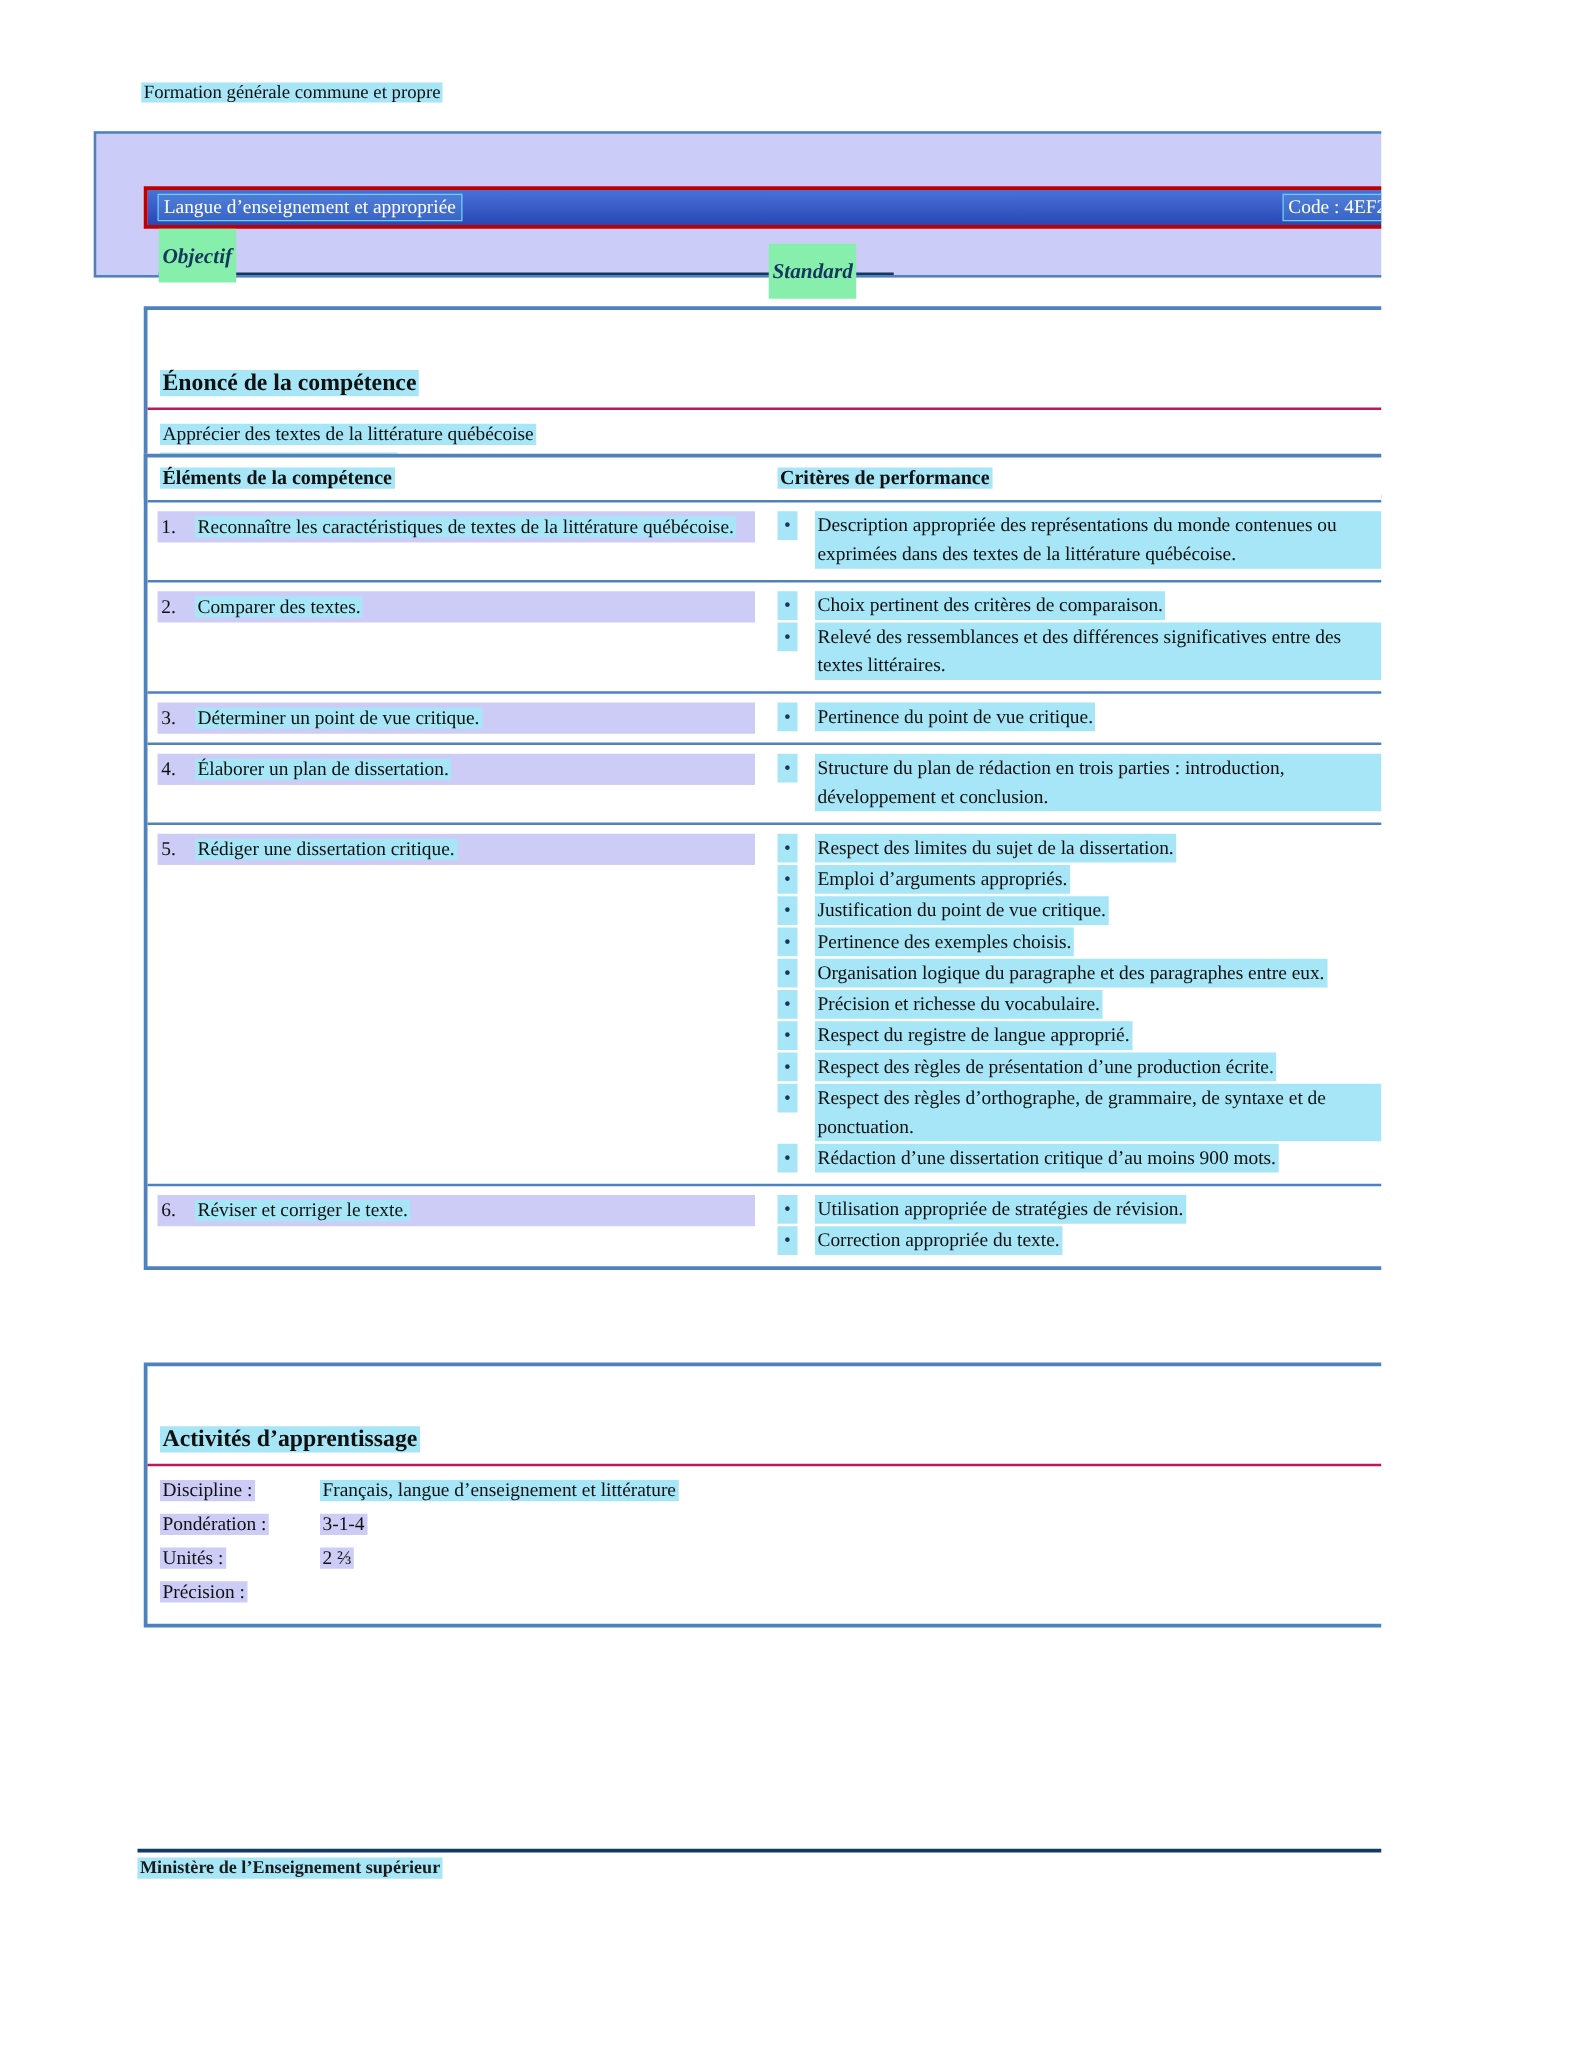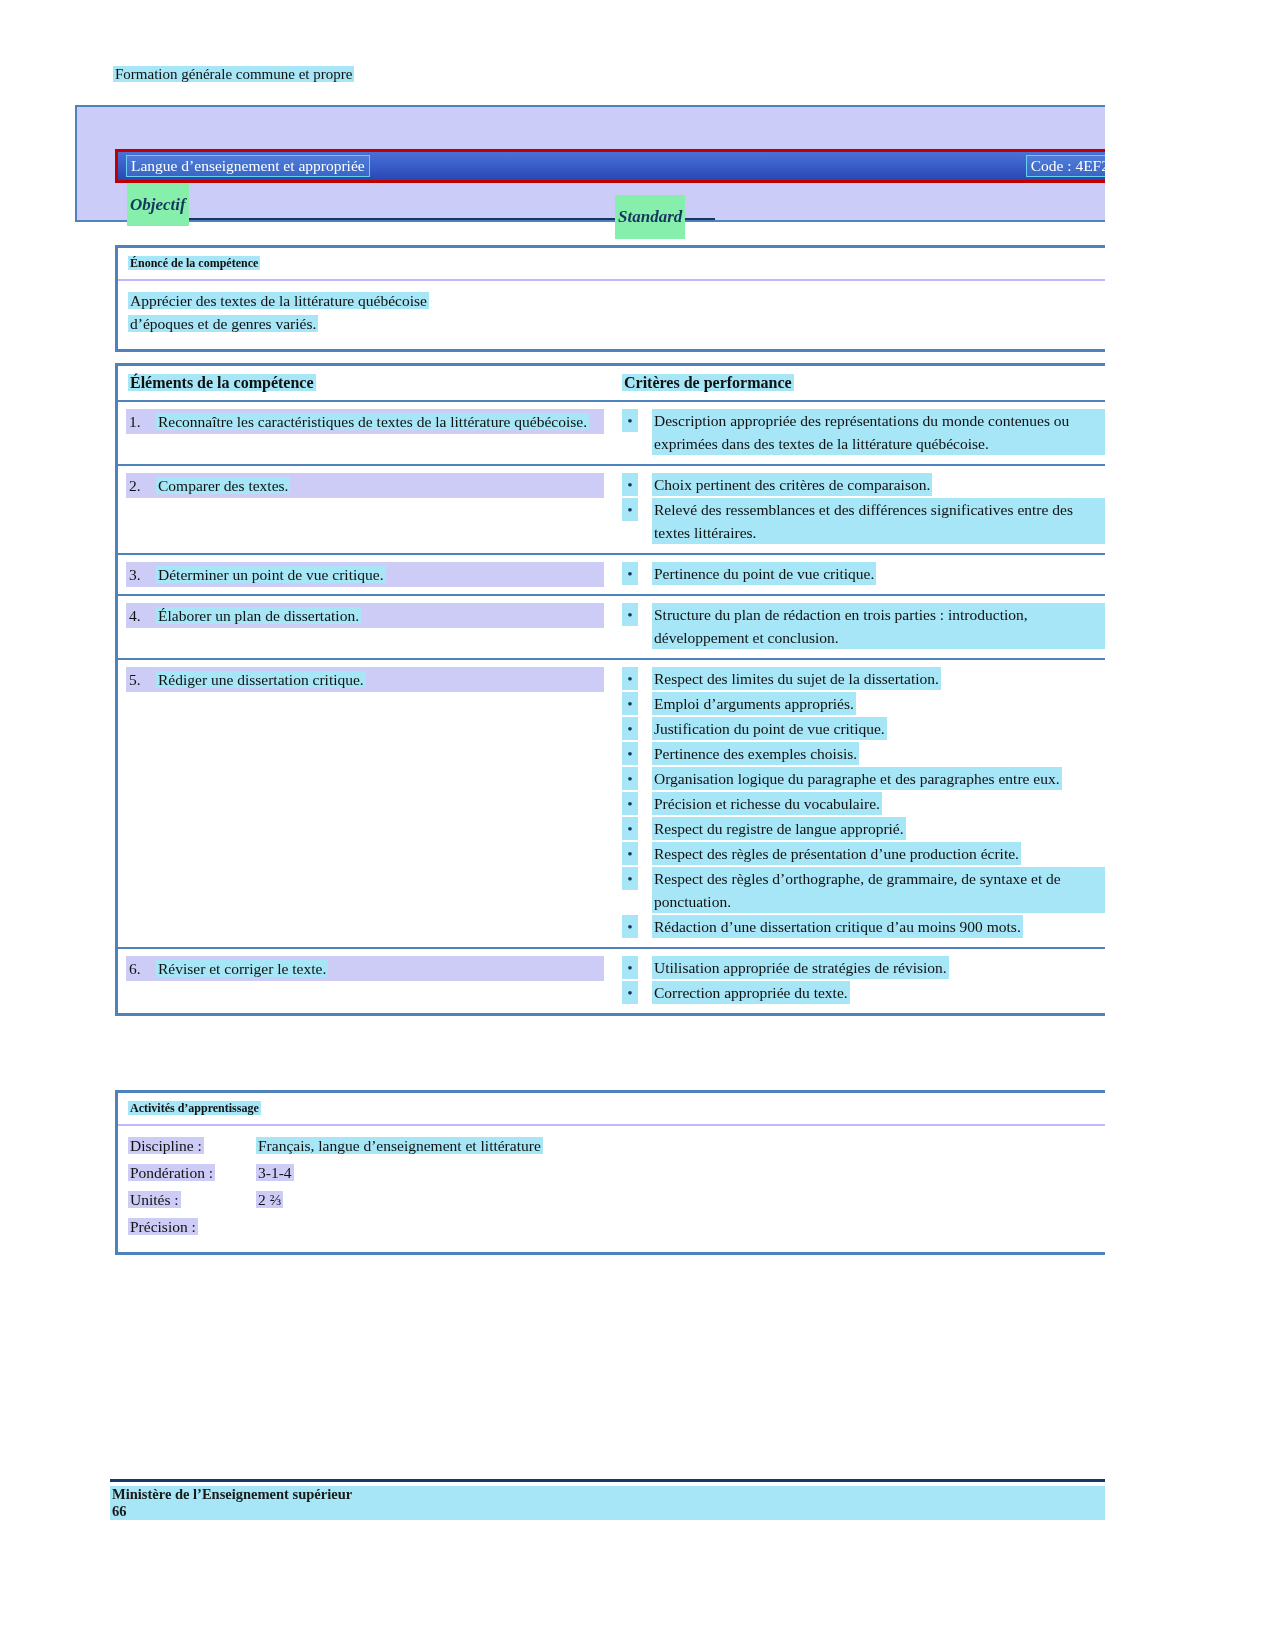--- a/index.html
+++ b/index.html
@@ -33,21 +33,21 @@
     border-bottom: 2px solid #17365d;
   }
   .obj-std .lbl {
     font-weight: bold; font-style: italic; font-size: 17px; color: #17365d;
     background: #86efac; padding: 12px 3px;
   }
   .obj-std .std { position: absolute; left: 488px; top: 0; }
 
   
   .bbox { position: absolute; left: 115px; width: 1010px; background: #fff; border: 3px solid #4f81bd; }
-  .box-head { padding: 8px 10px; font-weight: bold; font-size: 12px; border-bottom: 2px solid #c4b5fd; }
+  .box-head { padding: 8px 10px; font-weight: bold; font-size: 19px; border-bottom: 2px solid #be185d; margin-top: 40px; }
   .box-body { padding: 8px 10px 14px 10px; line-height: 23px; }
 
   
   .thead { display: flex; border-bottom: 2px solid #4f81bd; }
   .thead .h1 { width: 494px; padding: 8px 10px; font-weight: bold; font-size: 16px; }
   .thead .h2 { flex: 1; padding: 8px 10px; font-weight: bold; font-size: 16px; }
   .trow { display: flex; border-bottom: 2px solid #4f81bd; }
   .trow:last-child { border-bottom: none; }
   .cell-left { width: 494px; padding: 7px 8px; }
   .cell-right { flex: 1; padding: 7px 10px; }
@@ -62,21 +62,21 @@
   .arow { display: flex; padding: 2px 10px; line-height: 23px; }
   .arow .alabel { width: 128px; flex: none; }
   .arow .aval { flex: 1; }
   .act-body { padding: 6px 0 12px 0; }
 
   
   .footer {
     position: absolute; left: 110px; top: 1479px; width: 1018px;
     border-top: 3px solid #123a63; padding-top: 4px;
     display: flex; justify-content: space-between;
-    font-size: 14.5px; font-weight: bold; color: #1a1a1a; flex-direction: column;
+    font-size: 14.5px; font-weight: bold; color: #1a1a1a;
   }
 </style>
 </head>
 <body>
 
 <div class="page">
 
   <div class="top-label">
     <span class="hl">Formation générale commune et propre</span>
   </div>

